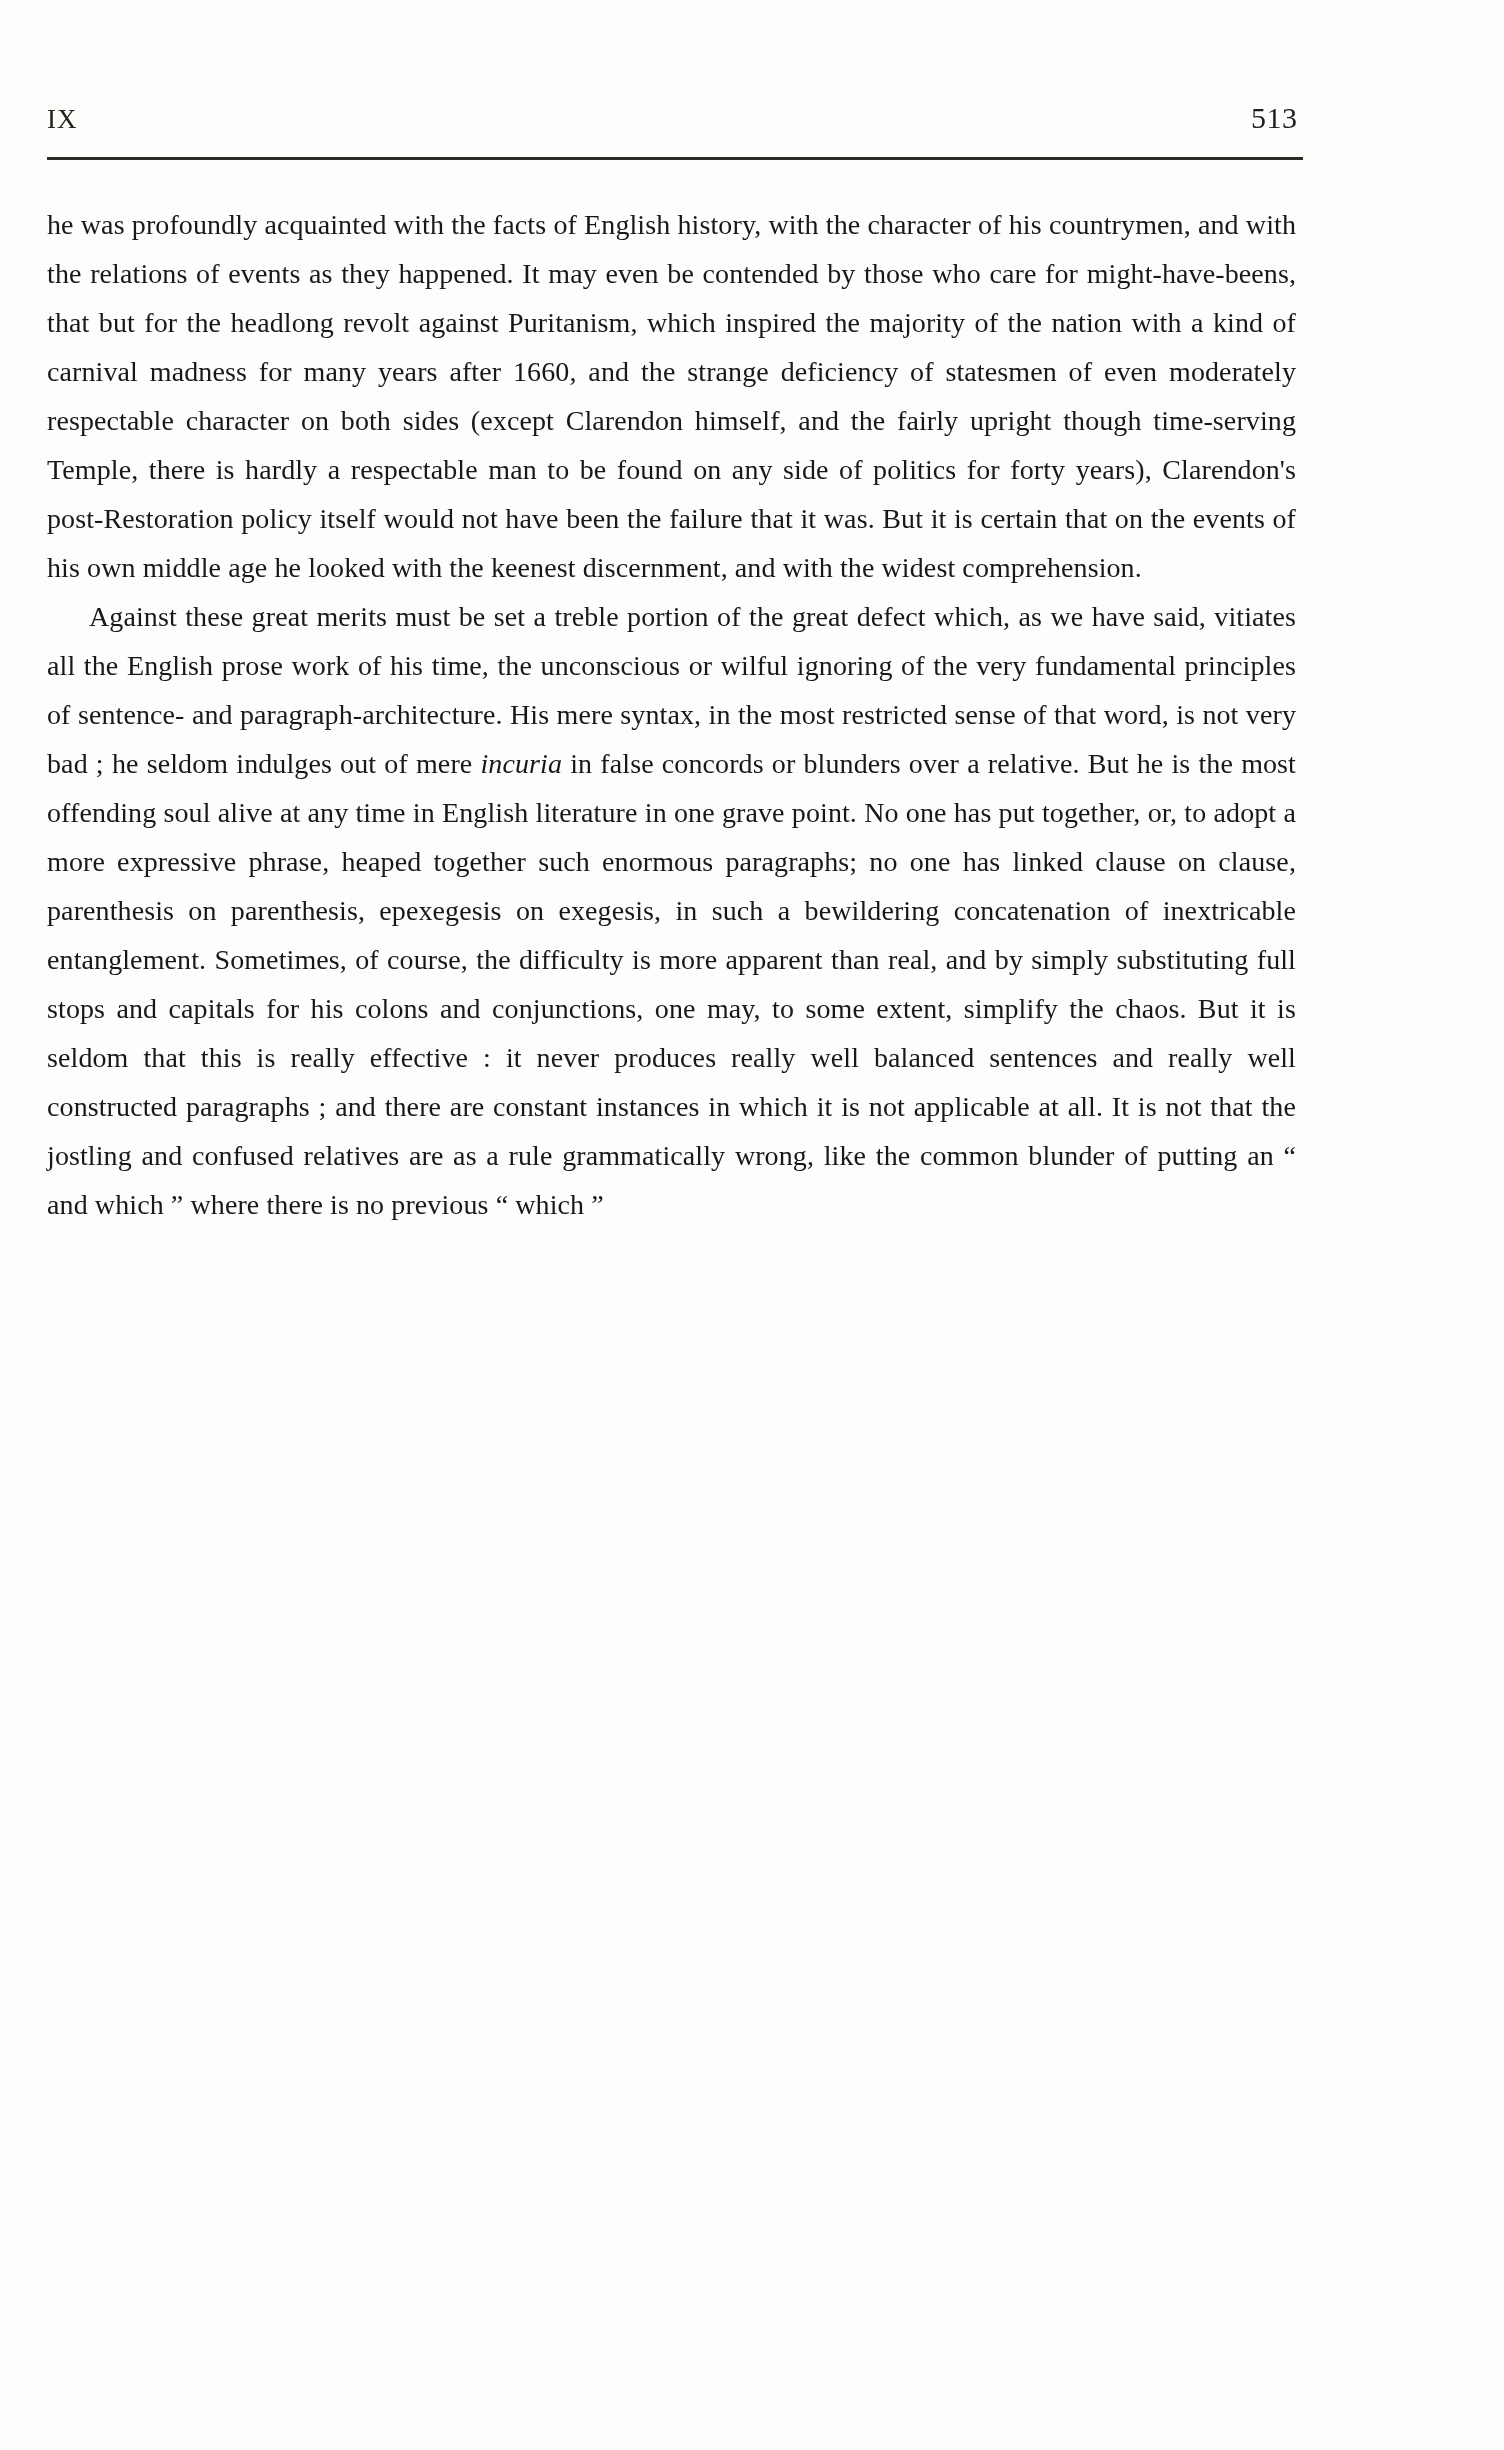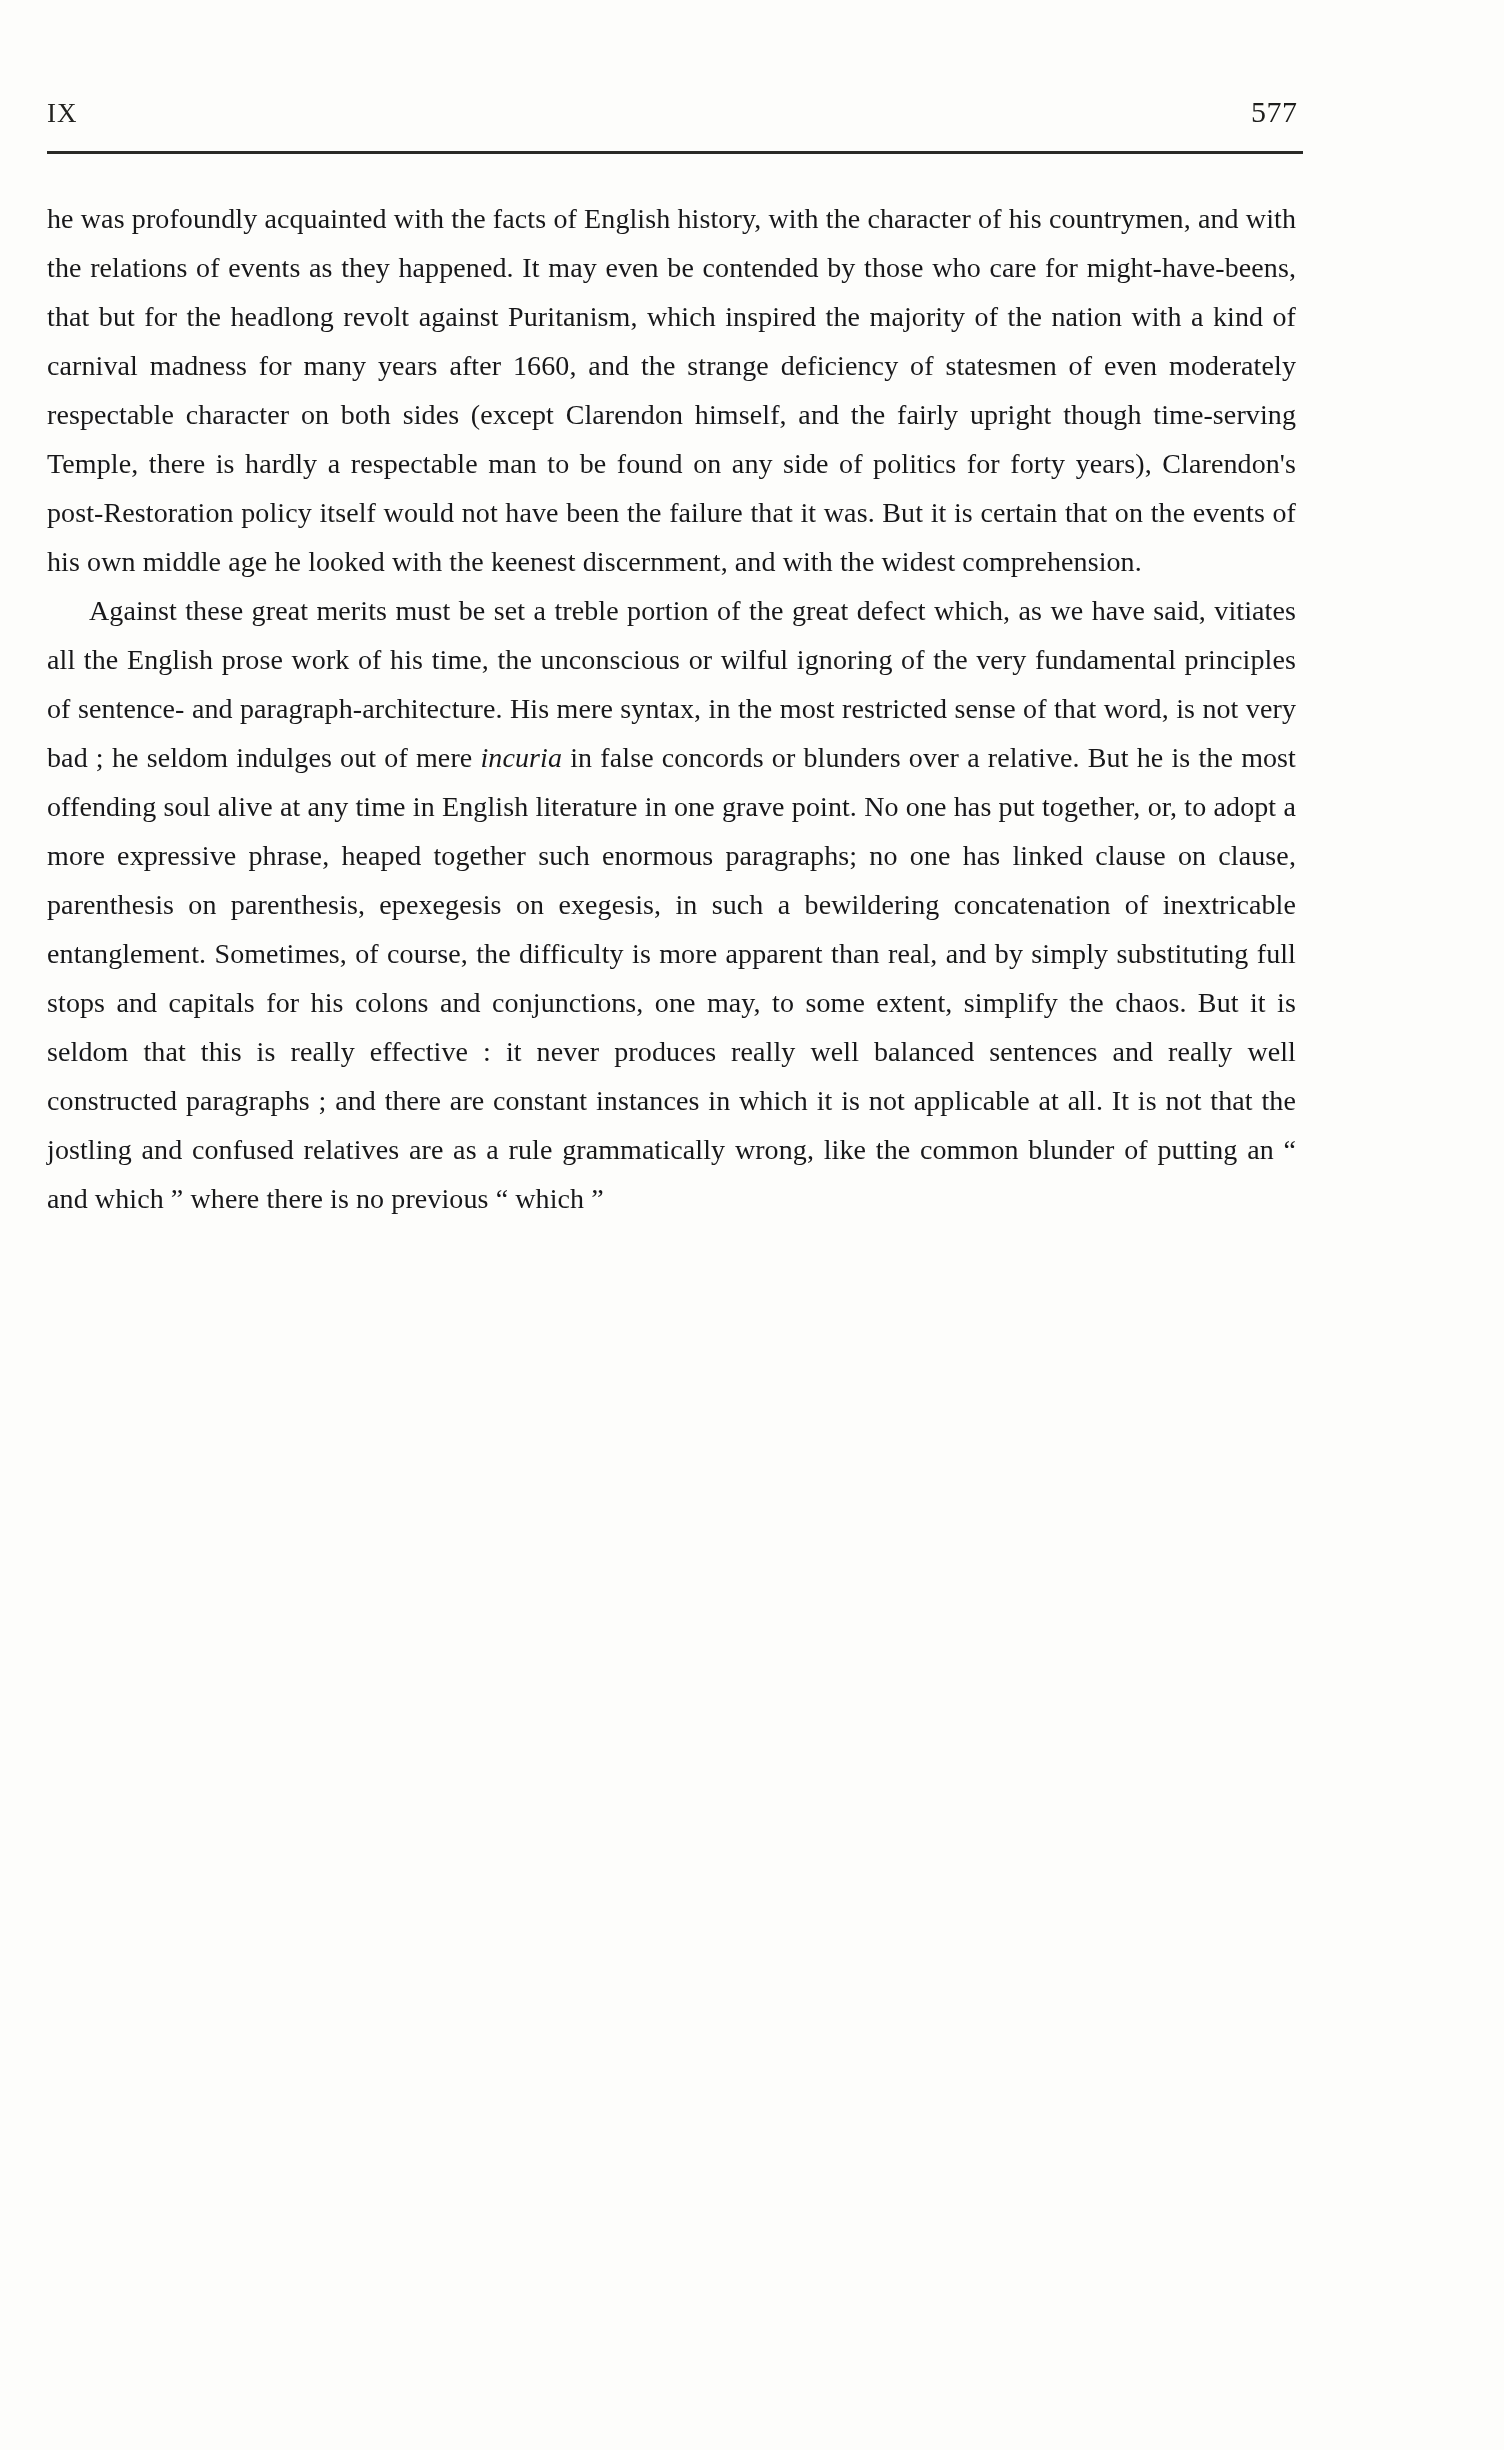--- a/index.html
+++ b/index.html
@@ -13,21 +13,21 @@
     height: 2450px;
     background: #fdfdfb;
     margin: 0 auto;
     overflow: hidden;
     font-family: "Liberation Serif", serif;
     color: #1a1a18;
   }
   .page-inner {
     position: absolute;
     left: 47px;
-    top: 95px;
+    top: 101px;
     width: 1256px;
   }
   
   .running-head {
     display: flex;
     align-items: baseline;
     justify-content: space-between;
     width: 100%;
     padding: 0 0 16.4px 0;
   }
@@ -85,21 +85,21 @@
   .it { font-style: italic; }
 </style>
 </head>
 <body>
 
 <div class="page">
   <div class="page-inner">
 
     <div class="running-head">
       <div class="folio-left">IX</div>
-      <div class="folio-right">577</div>
+      <div class="folio-right">513</div>
     </div>
     <div class="head-rule"></div>
 
     <div class="body-text">
       <p>he was profoundly acquainted with the facts of English history, with the character of his countrymen, and with the relations of events as they happened.    It may even be contended by those who care for might-have-beens, that but for the headlong revolt against Puritanism, which inspired the majority of the nation with a kind of carnival madness for many years after 1660, and the strange deficiency of statesmen of even moderately respectable character on both sides (except Clarendon himself, and the fairly upright though time-serving Temple, there is hardly a respectable man to be found on any side of politics for forty years), Clarendon's post-Restoration policy itself would not have been the failure that it was.    But it is certain that on the events of his own middle age he looked with the keenest discernment, and with the widest comprehension.</p>
       <p class="indent"><span>Against these great merits must be set a treble portion of the great defect which, as we have said, vitiates all the English prose work of his time, the unconscious or wilful ignoring of the very fundamental principles of sentence- and paragraph-architecture. His mere syntax, in the most restricted sense of that word, is not very bad ; he seldom indulges out of mere </span><span class="it">incuria</span><span> in false concords or blunders over a relative.    But he is the most offending soul alive at any time in English literature in one grave point. No one has put together, or, to adopt a more expressive phrase, heaped together such enormous paragraphs; no one has linked clause on clause, parenthesis on parenthesis, epexegesis on exegesis, in such a bewildering concatenation of inextricable entanglement. Sometimes, of course, the difficulty is more apparent than real, and by simply substituting full stops and capitals for his colons and conjunctions, one may, to some extent, simplify the chaos.    But it is seldom that this is really effective : it never produces really well balanced sentences and really well constructed paragraphs ; and there are constant instances in which it is not applicable at all.    It is not that the jostling and confused relatives are as a rule grammatically wrong, like the common blunder of putting an “ and which ” where there is no previous “ which ”</span></p>
     </div>
 
   </div>
 </div>

